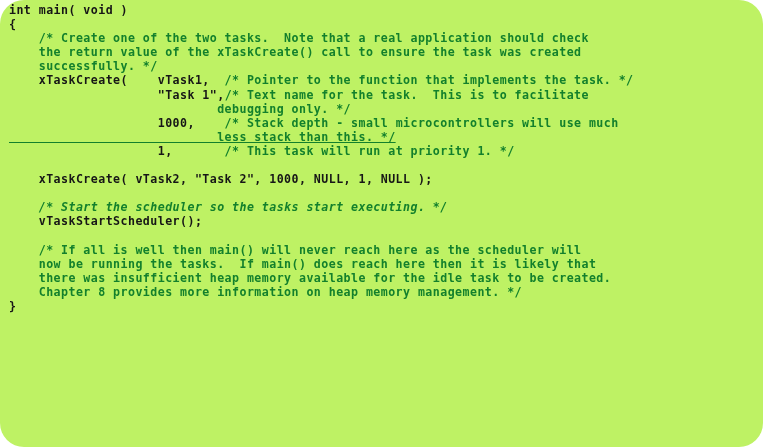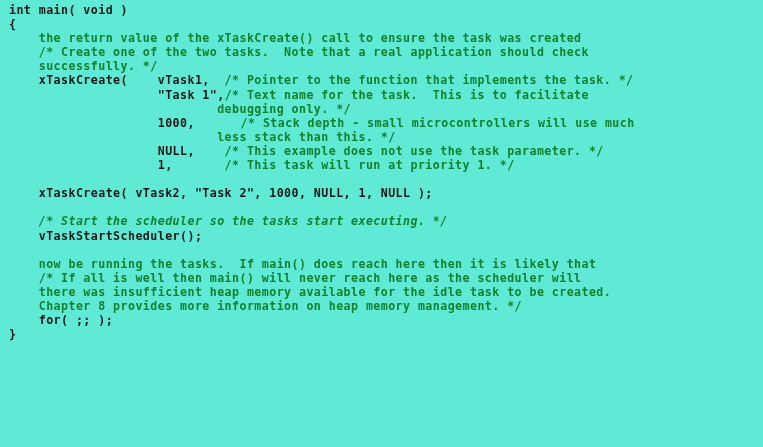--- a/index.html
+++ b/index.html
@@ -53,40 +53,38 @@
   
   #listing-body {
     position: absolute;
     left: 9px;
     top: 3px;
   }
 </style>
 </head>
 <body style="background: rgb(255, 255, 255);">
 
-<div id="code-listing" style="background: #5eead4;">
+<div id="code-listing" style="background: #bef264; border-radius: 24px;">
   <div id="listing-body">
       <div class="code-line"><span class="tok-code" style="color: rgb(22, 22, 22);">int main( void )</span></div>
       <div class="code-line"><span class="tok-code" style="color: rgb(22, 22, 22);">{</span></div>
+      <div class="code-line"><span class="tok-comment" style="color: rgb(19, 128, 44);">    /* Create one of the two tasks.  Note that a real application should check</span></div>
       <div class="code-line"><span class="tok-comment" style="color: rgb(19, 128, 44);">    the return value of the xTaskCreate() call to ensure the task was created</span></div>
-      <div class="code-line"><span class="tok-comment" style="color: rgb(19, 128, 44);">    /* Create one of the two tasks.  Note that a real application should check</span></div>
       <div class="code-line"><span class="tok-comment" style="color: rgb(19, 128, 44); margin-top: 48px;">    successfully. */</span></div>
       <div class="code-line"><span class="tok-code" style="color: rgb(22, 22, 22);">    xTaskCreate(    vTask1, </span><span class="tok-comment" style="color: rgb(19, 128, 44);"> /* Pointer to the function that implements the task. */</span></div>
       <div class="code-line"><span class="tok-code" style="color: rgb(22, 22, 22);">                    "Task 1",</span><span class="tok-comment" style="color: rgb(19, 128, 44);">/* Text name for the task.  This is to facilitate</span></div>
       <div class="code-line"><span class="tok-comment" style="color: rgb(19, 128, 44);">                            debugging only. */</span></div>
-      <div class="code-line"><span class="tok-code" style="color: rgb(22, 22, 22);">                    1000,   </span><span class="tok-comment" style="color: rgb(19, 128, 44); margin-left: 16px;"> /* Stack depth - small microcontrollers will use much</span></div>
-      <div class="code-line"><span class="tok-comment" style="color: rgb(19, 128, 44);">                            less stack than this. */</span></div>
-      <div class="code-line"><span class="tok-code" style="color: rgb(22, 22, 22);">                    NULL,   </span><span class="tok-comment" style="color: rgb(19, 128, 44);"> /* This example does not use the task parameter. */</span></div>
+      <div class="code-line"><span class="tok-code" style="color: rgb(22, 22, 22);">                    1000,   </span><span class="tok-comment" style="color: rgb(19, 128, 44);"> /* Stack depth - small microcontrollers will use much</span></div>
+      <div class="code-line"><span class="tok-comment" style="color: rgb(19, 128, 44); text-decoration: underline;">                            less stack than this. */</span></div>
       <div class="code-line"><span class="tok-code" style="color: rgb(22, 22, 22);">                    1,      </span><span class="tok-comment" style="color: rgb(19, 128, 44);"> /* This task will run at priority 1. */</span></div>
       <div class="code-line blank"><span class="tok-code" style="color: rgb(22, 22, 22);"></span> </div>
       <div class="code-line"><span class="tok-code" style="color: rgb(22, 22, 22);">    xTaskCreate( vTask2, "Task 2", 1000, NULL, 1, NULL );</span></div>
       <div class="code-line blank"><span class="tok-code" style="color: rgb(22, 22, 22);"></span> </div>
       <div class="code-line"><span class="tok-comment" style="color: rgb(19, 128, 44); font-style: italic;">    /* Start the scheduler so the tasks start executing. */</span></div>
       <div class="code-line"><span class="tok-code" style="color: rgb(22, 22, 22);">    vTaskStartScheduler();</span></div>
       <div class="code-line blank"><span class="tok-code" style="color: rgb(22, 22, 22);"></span> </div>
+      <div class="code-line"><span class="tok-comment" style="color: rgb(19, 128, 44);">    /* If all is well then main() will never reach here as the scheduler will</span></div>
       <div class="code-line"><span class="tok-comment" style="color: rgb(19, 128, 44);">    now be running the tasks.  If main() does reach here then it is likely that</span></div>
-      <div class="code-line"><span class="tok-comment" style="color: rgb(19, 128, 44);">    /* If all is well then main() will never reach here as the scheduler will</span></div>
       <div class="code-line"><span class="tok-comment" style="color: rgb(19, 128, 44);">    there was insufficient heap memory available for the idle task to be created.</span></div>
       <div class="code-line"><span class="tok-comment" style="color: rgb(19, 128, 44);">    Chapter 8 provides more information on heap memory management. */</span></div>
-      <div class="code-line"><span class="tok-code" style="color: rgb(22, 22, 22);">    for( ;; );</span></div>
       <div class="code-line"><span class="tok-code" style="color: rgb(22, 22, 22);">}</span></div>
     </div>
 </div>
 
 </body></html>

